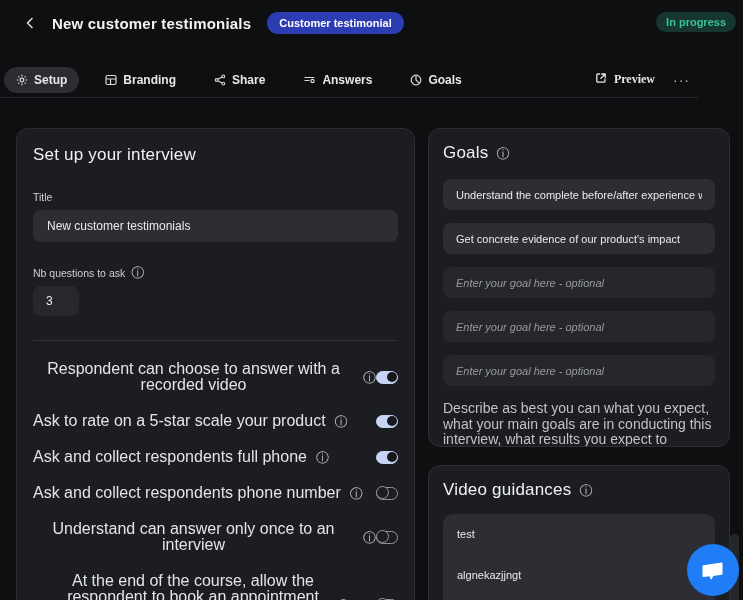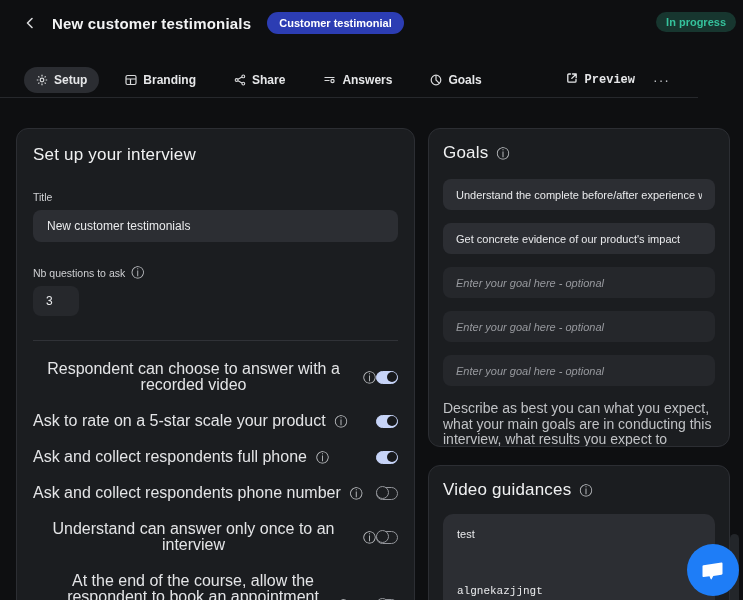--- a/index.html
+++ b/index.html
@@ -11,28 +11,28 @@
   .header { position:absolute; left:0; top:0; width:743px; height:46px; display:flex; align-items:center; }
   .back-btn { background:none; border:none; color:#d6d7d9; margin-left:24px; cursor:pointer; display:flex; align-items:center; }
   .page-title { font-size:15px; font-weight:700; margin-left:16px; letter-spacing:.2px; color:#f2f3f4; }
   .badge-type { margin-left:16px; background:var(--type_badge_bg,#2c3db3); color:#fff; font-size:11px; font-weight:600;
     padding:5px 12px; border-radius:13px; }
   .badge-status { position:absolute; right:7px; top:12px; background:var(--status_badge_bg,#17362f);
     color:var(--status_badge_text,#35c29c); font-size:11px; font-weight:600; padding:4px 10px; border-radius:12px; }
 
   
   .tabbar { position:absolute; left:0; top:62px; width:698px; height:36px; display:flex; align-items:center;
-    border-bottom:1px solid #26282c; padding:0 24px; }
+    border-bottom:1px solid #26282c; padding:0 4px; }
   .tab { display:flex; align-items:center; gap:6px; background:none; border:none; color:#e6e7e9; font-size:12px;
     font-weight:600; padding:6px 12px; border-radius:16px; cursor:pointer; margin-right:14px; font-family:inherit; }
   .tab.active { background:#2b2d32; }
   .tab .ticon { display:flex; align-items:center; color:#d8d9db; }
   .tab-right { margin-left:auto; display:flex; align-items:center; gap:18px; }
   .preview-btn { display:flex; align-items:center; gap:7px; background:none; border:none; color:#e6e7e9;
-    font-size:12px; font-weight:600; cursor:pointer; font-family:Liberation Mono, monospace; }
+    font-size:12px; font-weight:600; cursor:pointer; font-family:Liberation Serif, serif; }
   .more-btn { background:none; border:none; color:#babcc0; font-size:14px; cursor:pointer; letter-spacing:1px; padding-right:4px; }
 
   
   .card { position:absolute; background:#1b1d20; border:1px solid #2c2e33; border-radius:12px; }
   .card-setup { left:16px; top:128px; width:399px; height:700px; padding:16px; }
   .card-goals { left:428px; top:128px; width:302px; height:319px; padding:14px; overflow:hidden; }
   .card-video { left:428px; top:465px; width:302px; height:200px; padding:14px; }
 
   .card h2 { font-size:17px; font-weight:400; color:#f0f1f2; letter-spacing:.2px; }
   .h-row { display:flex; align-items:center; gap:8px; }
@@ -66,21 +66,21 @@
     padding:0 13px; font-family:inherit; outline:none; margin-bottom:13px; }
   .goal-input.filled { background:#2c2e33; }
   .goal-input.empty { background:#25272b; }
   .goal-input::placeholder { font-style:italic; color:#97999e; }
   .goals-desc { font-size:14px; line-height:15.5px; color:#c0c2c5; margin-top:2px; }
 
   
   .video-h { margin-bottom:14px; }
   .guidance-box { background:#2c2e33; border-radius:10px; padding:14px; height:150px; }
   .guidance-item { font-size:11px; color:#e9eaec; }
-  .guidance-item + .guidance-item { margin-top:45px;font-family:Liberation Mono, monospace; }
+  .guidance-item + .guidance-item { margin-top:29px; }
 
   
   .chat-bubble { position:absolute; left:687px; top:544px; width:52px; height:52px; border-radius:50%;
     background:var(--chat_bubble,#1e7df7); border:none; cursor:pointer; display:flex; align-items:center;
     justify-content:center; z-index:5; }
   .scrollbar { position:absolute; left:730px; top:534px; width:9px; height:90px; border-radius:5px; background:#23262a; }
 </style>
 </head>
 <body>
 

